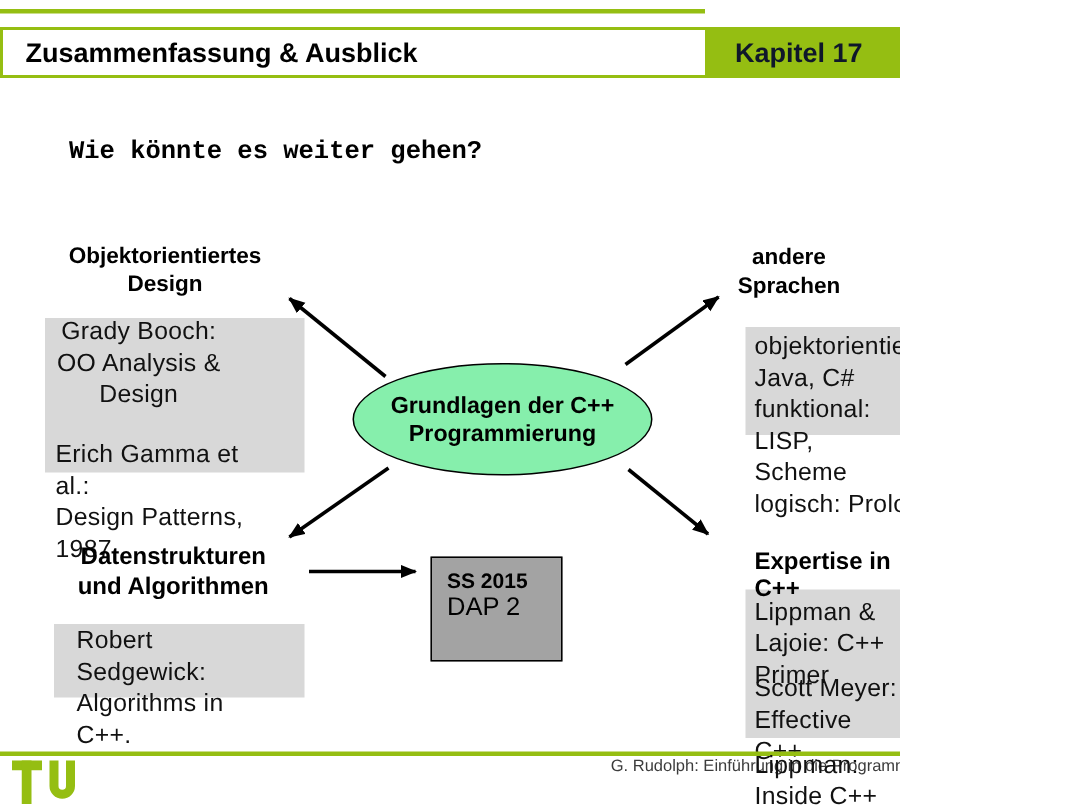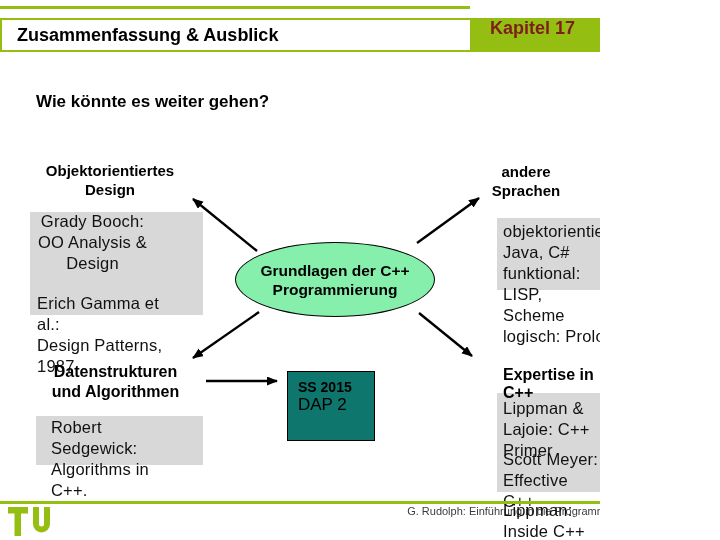--- a/index.html
+++ b/index.html
@@ -12,24 +12,24 @@
   
   .top-line{left:0;top:6px;width:470px;height:3px;background:#95BE12;}
   .title-box{
     left:0;top:18px;width:472px;height:34px;background:#fff;
     border:2px solid #95BE12;box-sizing:border-box;
     display:flex;align-items:center;padding-left:15px;
     font-weight:bold;font-size:18px;
   }
   .chapter-box{
     left:472px;top:18px;width:248px;height:34px;background:#95BE12;
-    display:flex;align-items:flex-start;padding-left:18px;box-sizing:border-box;
-    color:#7f1d1d;font-weight:bold;font-size:18px;
+    display:flex;align-items:center;padding-left:18px;box-sizing:border-box;
+    color:#0f172a;font-weight:bold;font-size:18px;
   }
-  .slide-title{left:36px;top:92px;font-weight:bold;font-size:17px;}
+  .slide-title{left:46px;top:92px;font-weight:bold;font-size:17px;font-family:Liberation Mono, monospace;}
 
   
   .gpanel{background:#D8D8D8;}
   .g1{left:30px;top:212px;width:173px;height:103px;}
   .g2{left:36px;top:416px;width:167px;height:49px;}
   .g3{left:497px;top:218px;width:186px;height:72px;}
   .g4{left:497px;top:393px;width:213px;height:99px;}
 
   
   .book{font-size:16.5px;line-height:21px;white-space:pre-line;color:#111;letter-spacing:.2px;}
@@ -50,21 +50,21 @@
   
   .ellipse{
     left:235px;top:242px;width:200px;height:75px;border-radius:50%;
     background:#86efac;border:1.5px solid #000;box-sizing:border-box;
     display:flex;align-items:center;justify-content:center;text-align:center;
     font-weight:bold;font-size:15.5px;line-height:19px;white-space:pre-line;
   }
 
   
   .dapbox{
-    left:287px;top:371px;width:88px;height:70px;background:#0f766e;
+    left:287px;top:371px;width:88px;height:70px;background:#a3a3a3;
     border:1.5px solid #000;box-sizing:border-box;padding:7px 0 12px 10px;
   }
   .dap-term{font-weight:bold;font-size:14px;}
   .dap-course{font-size:17px;}
 
   
   .arrows{left:0;top:0;pointer-events:none;z-index:3;}
 
   
   .footer-line{left:0;top:501px;width:720px;height:3px;background:#95BE12;}

